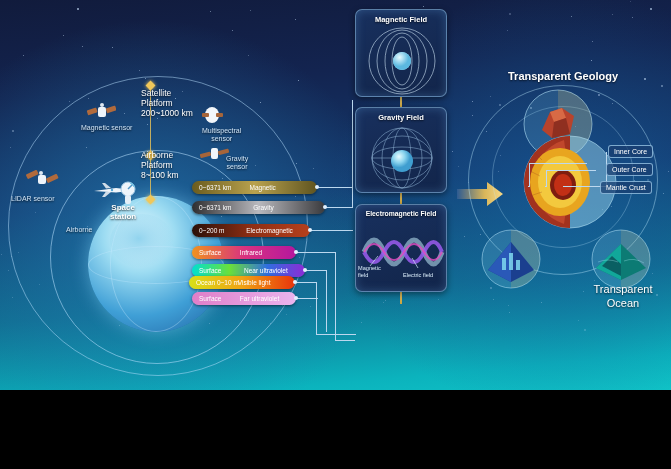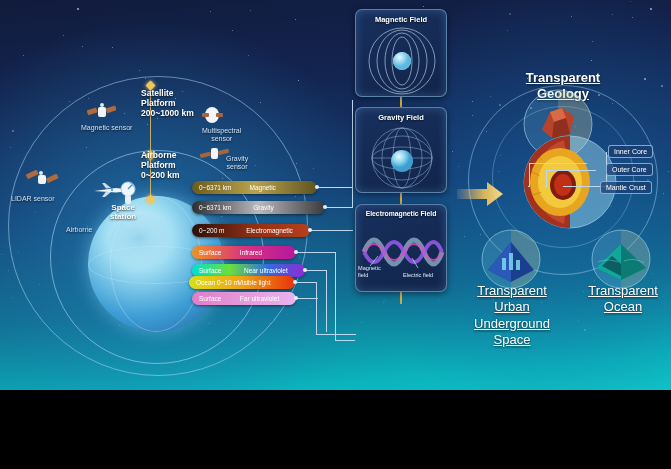--- a/index.html
+++ b/index.html
@@ -24,21 +24,21 @@
   .arc{ position:absolute; border-radius:50%; border:1px solid rgba(180,220,255,.45); }
   .arcfill{ position:absolute; border-radius:50%; }
 
   
   .axis{ position:absolute; width:1px; background:rgba(225,190,90,.85); }
   .tick{ position:absolute; width:7px; height:7px; transform:rotate(45deg);
          background:#f0c75a; box-shadow:0 0 4px #f0c75a; }
 
   .lbl{ position:absolute; color:#ffffff; line-height:1.15; text-shadow:0 1px 2px rgba(0,0,0,.75); }
   .lbl.small{ font-size:7px; color:#cfe4f7; }
-  .lbl.plat{ font-size:8.5px; font-weight:bold; color:#fff; }
+  .lbl.plat{ font-size:8.5px; font-weight:normal; color:#fff; }
 
   
   .bar{ position:absolute; height:13px; border-radius:7px; display:flex; align-items:center;
         color:#fff; font-size:6.5px; overflow:hidden; box-shadow:0 1px 3px rgba(0,0,0,.5); }
   .bar .d{ width:46%; padding-left:7px; white-space:nowrap; }
   .bar .n{ flex:1; text-align:left; white-space:nowrap; }
 
   
   .wire{ position:absolute; background:#bcd8ef; }
   .wireV{ width:1px; }
@@ -55,22 +55,22 @@
   .pbody{ position:absolute; left:0; right:0; top:17px; bottom:3px; }
 
   .vert-conn{ position:absolute; width:2px; background:linear-gradient(#e0bf63,#caa33f); }
 
   
   .ring{ position:absolute; border-radius:50%; border:1px solid rgba(190,235,255,.5); }
 
   .rlabel{ position:absolute; font-size:7px; color:#ffffff; padding:2px 5px;
            border:1px solid rgba(170,215,245,.7); border-radius:3px;
            background:rgba(26,62,112,.72); white-space:nowrap; }
-  .rcap{ position:absolute; font-size:13px; color:#ffffff; text-align:center;
-         line-height:1.25; text-shadow:0 1px 2px rgba(0,0,0,.7);text-decoration:underline; }
+  .rcap{ position:absolute; font-size:11px; color:#ffffff; text-align:center;
+         line-height:1.25; text-shadow:0 1px 2px rgba(0,0,0,.7); }
 
   .arrow{ position:absolute; }
   #letterbox{ position:absolute; left:0; top:390px; width:671px; height:79px; background:#000; }
 </style>
 </head>
 <body>
 
 <div id="stage">
 
   <div id="art">
@@ -226,21 +226,21 @@
     <div class="tick" style="left:147px;top:196px;"></div>
 
     <div class="lbl plat" style="left:141px;top:89px;">
       <div>Satellite</div>
       <div>Platform</div>
       <div>200~1000 km</div>
     </div>
     <div class="lbl plat" style="left:141px;top:151px;">
       <div>Airborne</div>
       <div>Platform</div>
-      <div>0~200 km</div>
+      <div>8~100 km</div>
     </div>
 
     <div style="position:absolute;left:86px;top:101px;">
       <svg width="30" height="22" viewBox="0 0 30 22">
         <rect x="12" y="6" width="8" height="10" rx="2" fill="#eef4fa"></rect>
         <rect x="1" y="8" width="10" height="5" rx="1" fill="#b06a3c" transform="rotate(-18 6 10)"></rect>
         <rect x="20" y="6" width="10" height="5" rx="1" fill="#b06a3c" transform="rotate(-18 25 8)"></rect>
         <circle cx="16" cy="4" r="2" fill="#dfe9f2"></circle>
       </svg>
     </div>
@@ -497,24 +497,20 @@
         <path d="M33 2 a29 29 0 0 1 0 58 Z" fill="rgba(225,195,110,.18)"></path>
         <path d="M10 42 L33 14 L56 42 L33 54 Z" fill="#1b3f8f"></path>
         <path d="M10 42 L33 14 L33 54 Z" fill="#2a59b8"></path>
         <g fill="#7fd8f0" opacity=".85">
           <rect x="24" y="30" width="4" height="12"></rect>
             <rect x="31" y="25" width="4" height="17"></rect>
           <rect x="38" y="32" width="4" height="10"></rect>
         </g>
       </svg>
     </div>
-    <div class="rcap" style="left:462px;top:283px;width:100px;">
-      <div>Transparent Urban</div>
-      <div>Underground Space</div>
-    </div>
 
     <div style="position:absolute;left:588px;top:228px;">
       <svg width="66" height="62" viewBox="0 0 66 62">
         <circle cx="33" cy="31" r="29" fill="rgba(130,205,235,.20)" stroke="rgba(190,235,255,.5)"></circle>
         <path d="M33 2 a29 29 0 0 1 0 58 Z" fill="rgba(225,195,110,.16)"></path>
         <path d="M8 40 L33 16 L58 40 L33 52 Z" fill="#0c7b74"></path>
         <path d="M8 40 L33 16 L33 52 Z" fill="#11a79a"></path>
         <path d="M14 38 L24 28 L33 36 L33 48 Z" fill="#0a5f63"></path>
         <g stroke="#9fe8f0" stroke-width=".6" opacity=".6" fill="none">
           <path d="M10 34 Q20 30 30 34"></path>

